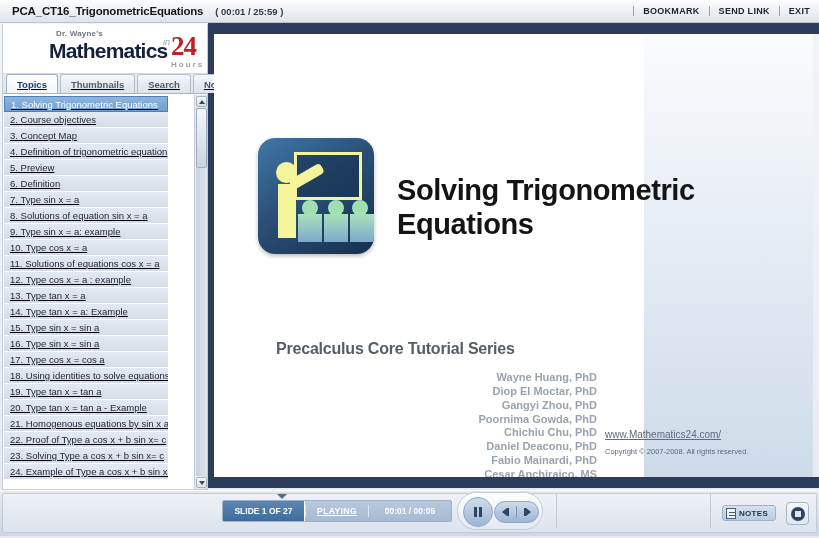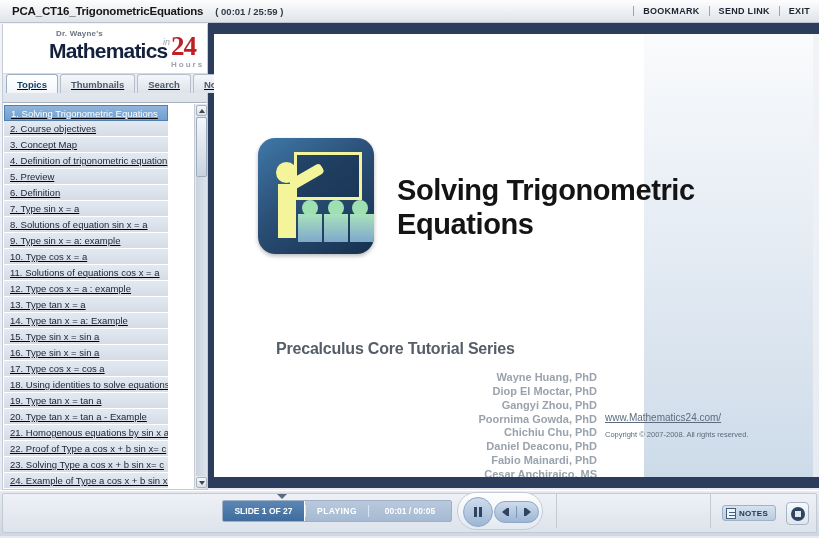--- a/index.html
+++ b/index.html
@@ -82,21 +82,21 @@
     position: absolute; left: 168px; top: 7px;
     font-size: 27px; font-weight: bold; color: #bf2026;
     font-family: "Liberation Serif", serif; letter-spacing: -1px;
   }
   .logo-hours {
     position: absolute; left: 168px; top: 36px;
     font-size: 8px; font-weight: bold; color: #9aa3ae; letter-spacing: 2px;
   }
 
   #tabs {
-    height: 29px; display: flex; align-items: flex-start;
+    height: 20px; display: flex; align-items: flex-start;
     background: linear-gradient(180deg,#e9edf2 0%, #dfe4eb 100%);
     border-bottom: 1px solid #a9b4c2;
     padding-left: 3px;
   }
   .tab {
     height: 19px; line-height: 19px;
     padding: 0 10px;
     font-size: 9.5px; font-weight: bold; color: #4d5a6b;
     background: linear-gradient(180deg,#f4f7fa 0%, #dde3ea 100%);
     border: 1px solid #b6c0cc; border-bottom: none;
@@ -226,21 +226,21 @@
     text-align: right;
     font-size: 11px; font-weight: bold; color: #9aa3ad;
     line-height: 1.26;
   }
   #rlc {
     position: absolute; left: 391px; top: 373px; width: 195px;
   }
   .rlc-title { font-size: 13px; font-weight: bold; color: #3a4552; }
   .rlc-link {
     font-size: 10px; color: #5d6b7d; text-decoration: underline;
-    margin-top: 5px; display: block; cursor: pointer;
+    margin-top: 22px; display: block; cursor: pointer;
   }
   .rlc-copy { font-size: 7.5px; color: #5d6b7d; margin-top: 7px; }
 
   
   #bottom-bar {
     position: absolute; left: 0; top: 490px; width: 819px; height: 46px;
     background: linear-gradient(180deg,#e6eaf0 0%, #dbe1e9 48%, #cfd7e1 100%);
     border-top: 1px solid #ffffff;
   }
   #bottom-inner {
@@ -257,21 +257,21 @@
   }
   .slide-count {
     width: 82px; height: 20px; line-height: 20px; text-align: center;
     font-size: 8.5px; font-weight: bold; color: #ffffff;
     background: linear-gradient(180deg,#5c87b4 0%, #3f6c9c 100%);
     border-right: 1px solid #ffffff;
   }
   .status-div { width: 1px; height: 12px; background: #dde6f0; }
   .playing {
     flex: 1; text-align: center;
-    font-size: 8.5px; font-weight: bold; color: #ffffff; letter-spacing: 0.4px;
+    font-size: 8.5px; font-weight: bold; color: #ffffff; letter-spacing: 0.4px; text-decoration: underline;
   }
   .slide-time {
     width: 82px; text-align: center;
     font-size: 8.5px; font-weight: bold; color: #ffffff;
   }
   #progress-caret {
     position: absolute; left: 277px; top: 494px;
     width: 0; height: 0;
     border-left: 5px solid transparent; border-right: 5px solid transparent;
     border-top: 5px solid #5b6b80;

